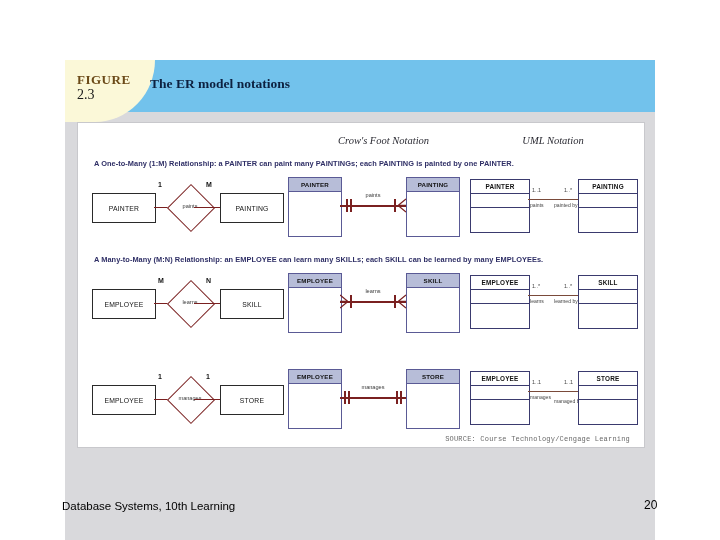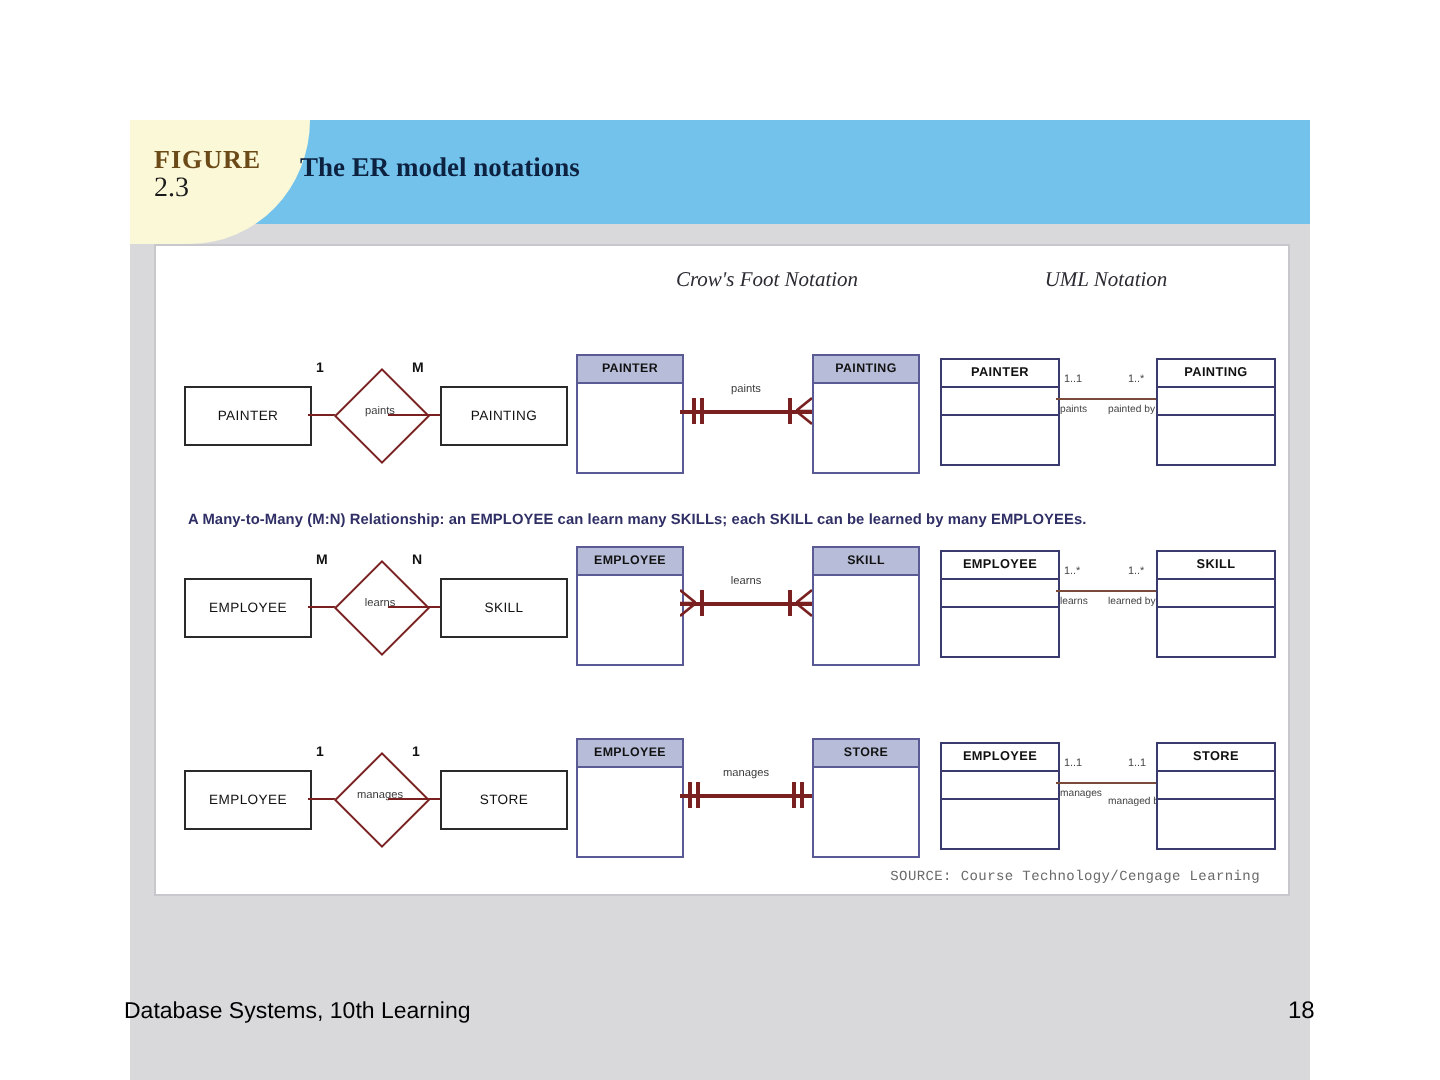--- a/index.html
+++ b/index.html
@@ -187,20 +187,21 @@
     </div>
     <div id="header-title">The ER model notations</div>
   </div>
 
   <div id="content-card">
 
     <div class="col-head" id="col-uml">UML Notation</div>
     <div class="col-head" id="col-crow">Crow's Foot Notation</div>
 
     <div class="rel-block" id="rel-0">
+      <div class="rel-caption">A One-to-Many (1:M) Relationship: a PAINTER can paint many PAINTINGs; each PAINTING is painted by one PAINTER.</div>
 
       <div class="diagram-row">
 
         <div class="chen">
           <div class="chen-ent left">PAINTER</div>
           <div class="chen-card c1">1</div>
           <div class="chen-line l1"></div>
           <div class="chen-dia"></div>
           <div class="chen-dia-lbl">paints</div>
           <div class="chen-line l2"></div>
@@ -352,13 +353,13 @@
 
       </div>
     </div>
 
     <div id="source-note">SOURCE: Course Technology/Cengage Learning</div>
 
   </div>
 </div>
 
 <div id="footer-text">Database Systems, 10th Learning</div>
-<div id="page-number">18</div>
+<div id="page-number">20</div>
 
 </body></html>

